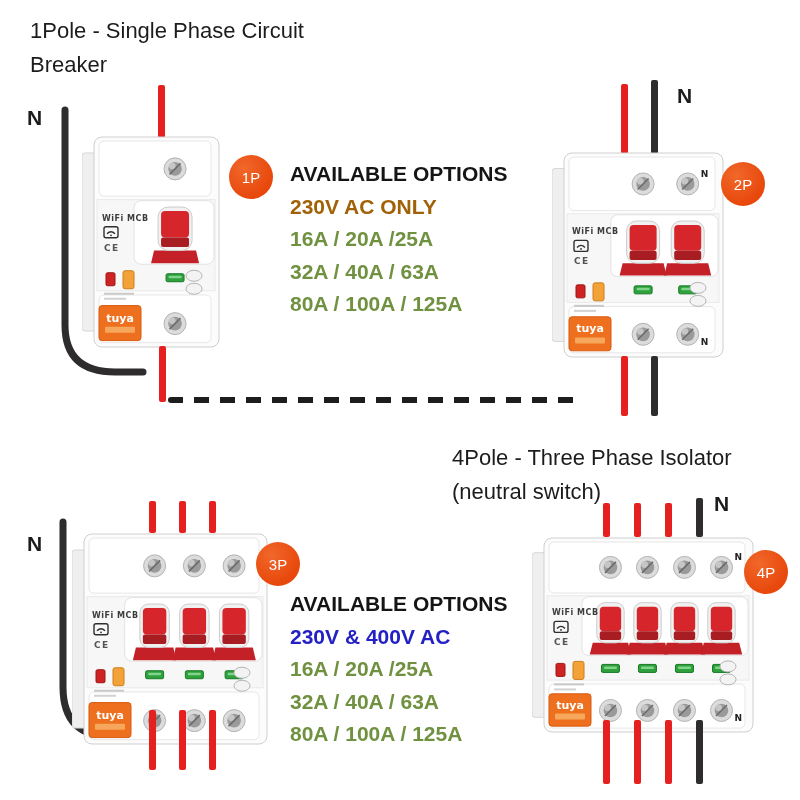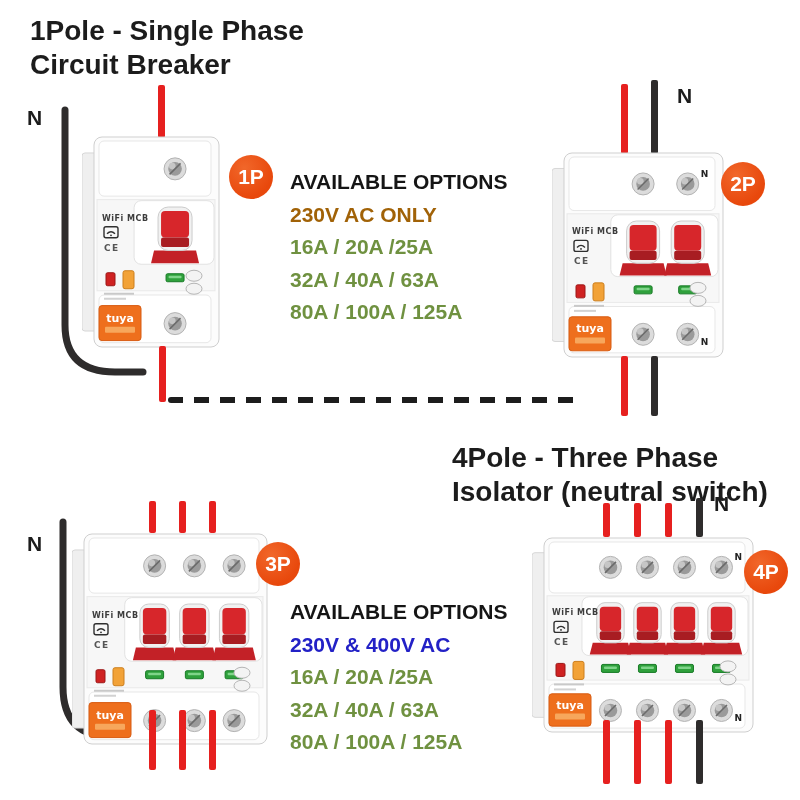--- a/index.html
+++ b/index.html
@@ -1,28 +1,28 @@
 <!DOCTYPE html>
 <html><head>
 <meta charset="utf-8">
 <style>
   html,body{margin:0;padding:0;background:#ffffff;}
   #canvas{position:relative;width:800px;height:800px;background:#ffffff;overflow:hidden;
           font-family:"Liberation Sans",sans-serif;}
-  .title{position:absolute;font-size:28px;font-weight:700;color:#1c1c1c;line-height:34px;letter-spacing:0;}
+  .title{position:absolute;font-size:22px;font-weight:400;color:#1c1c1c;line-height:34px;letter-spacing:0;}
   .nlabel{position:absolute;font-size:21px;font-weight:700;color:#1c1c1c;}
   .wire{position:absolute;width:7px;border-radius:2px;}
   .wire.red{background:#e6201f;}
   .wire.black{background:#2e2c2c;}
   .neutral-curve{position:absolute;}
   .mount{position:absolute;}
   .badge{position:absolute;width:44px;height:44px;border-radius:50%;
          background:radial-gradient(circle at 35% 30%, #f1672a, #e8480c 70%);
-         color:#ffffff;font-size:21px;font-weight:700;display:flex;align-items:center;justify-content:center;}
-  .options{position:absolute;width:250px;margin-top:8px;}
+         color:#ffffff;font-size:15px;font-weight:400;display:flex;align-items:center;justify-content:center;}
+  .options{position:absolute;width:250px;}
   .options div{font-weight:700;font-size:21px;line-height:32.5px;white-space:nowrap;}
   .opt-heading{color:#151515;}
   .opt-voltage{color:#2321c6;}
   .opt-amps{color:#6f9140;}
   .divider{position:absolute;height:6px;border-radius:3px;
            background:repeating-linear-gradient(90deg,#1d1d1d 0 15px,transparent 15px 26px);}
 </style>
 </head>
 <body>
 

